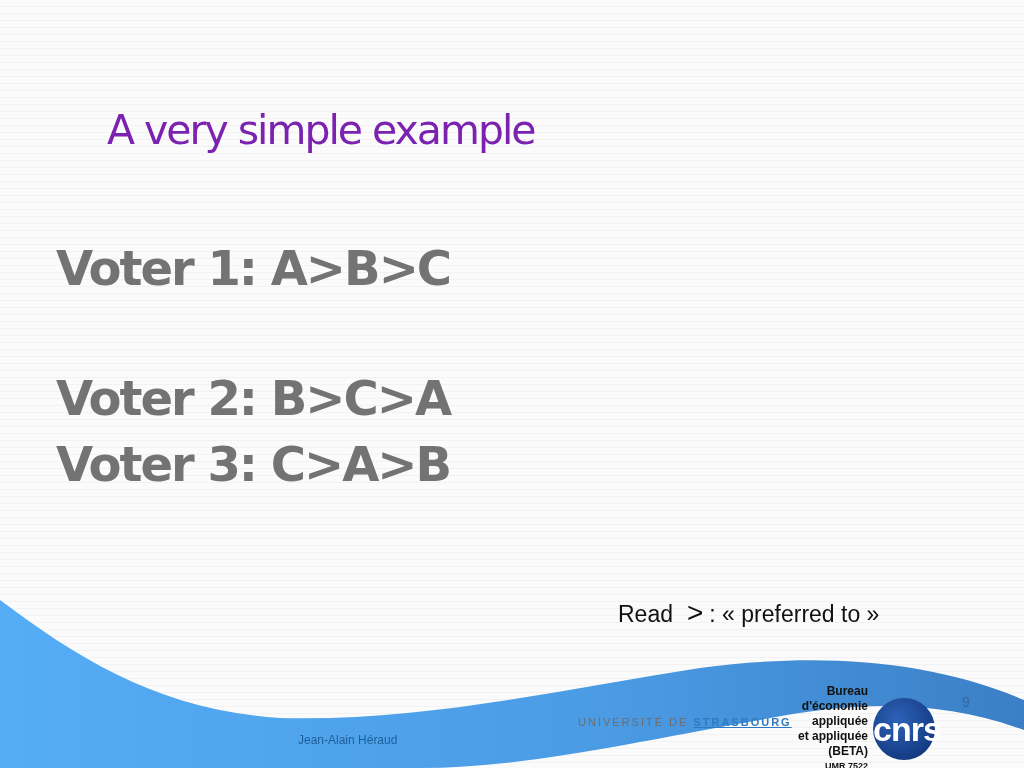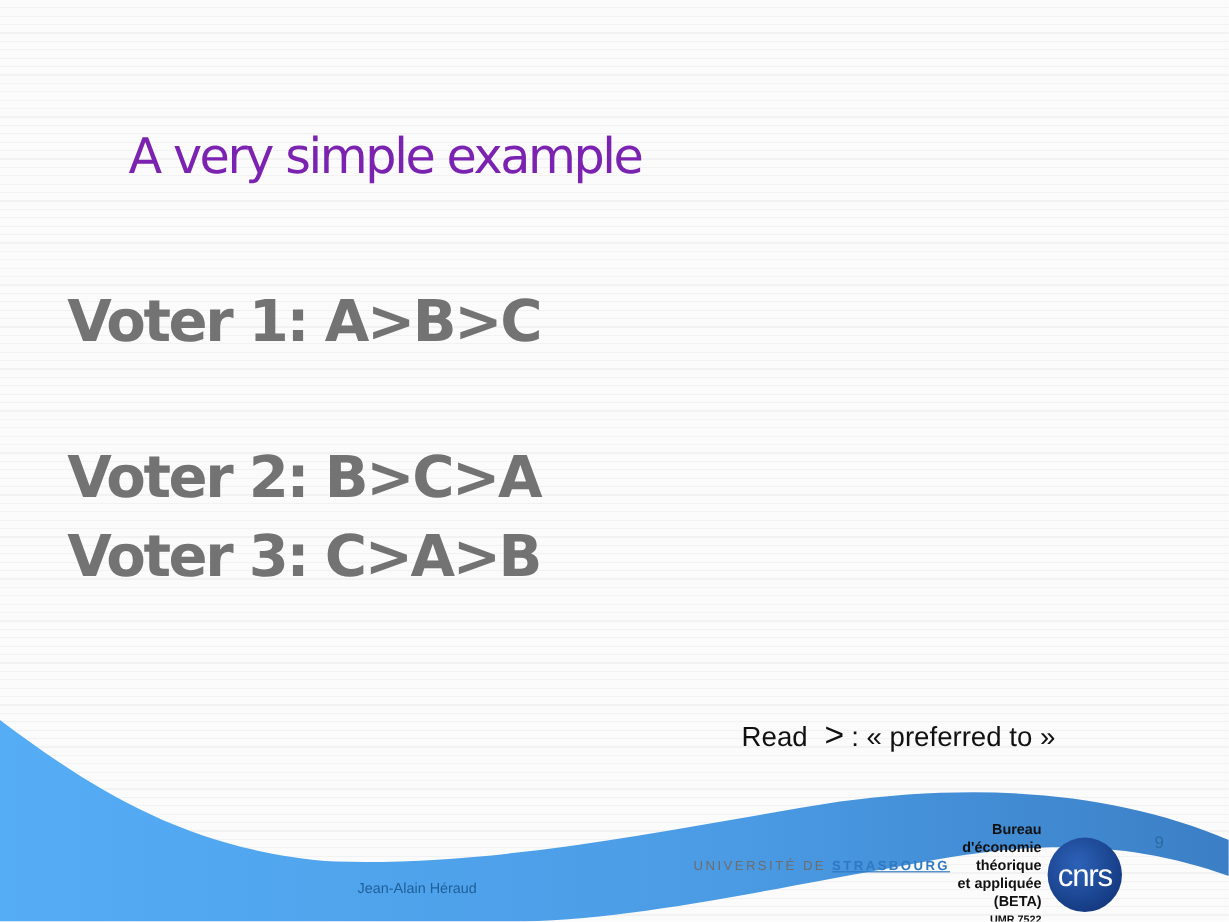--- a/index.html
+++ b/index.html
@@ -15,21 +15,21 @@
   .note .gt { font-size:28px; margin:0 6px 0 14px; }
   .footer-svg { position:absolute; left:0; top:0; }
   .author { position:absolute; left:298px; top:733px; font-size:12px; color:#1f5f9a; white-space:nowrap; }
   .pagenum { position:absolute; left:962px; top:694px; font-size:14px; color:#2e6aa0; }
   .unistra { position:absolute; left:578px; top:716px; font-size:11px; letter-spacing:2px; color:#6d6d6d; white-space:nowrap; }
   .unistra b { color:#2f79c1;text-decoration:underline; }
   .beta { position:absolute; left:790px; top:684px; width:78px; text-align:right; font-weight:bold; font-size:12px; line-height:15px; color:#111; }
   .beta .umr { font-size:9px; }
   .cnrs { position:absolute; left:873px; top:698px; width:62px; height:62px; border-radius:50%;
     background: radial-gradient(circle at 40% 35%, #2d62b8, #0c2d70); color:#fff; text-align:center;
-    line-height:62px; font-size:26px; font-weight:normal; letter-spacing:-1px; }
+    line-height:62px; font-size:34px; font-weight:bold; letter-spacing:-1px; }
 </style>
 </head>
 <body>
 
 <svg class="footer-svg" width="1024" height="768">
   <defs>
     <linearGradient id="g1" x1="0" x2="1" y1="0" y2="0">
       <stop offset="0" stop-color="#55adf5"></stop>
       <stop offset="0.6" stop-color="#4a9be4"></stop>
       <stop offset="1" stop-color="#3b7fc6"></stop>
@@ -49,21 +49,21 @@
 </div>
 
 <div class="unistra">
   <span>UNIVERSITÉ DE</span>
   <b>STRASBOURG</b>
 </div>
 
 <div class="beta">
   <div>Bureau</div>
   <div>d'économie</div>
-  <div>théorique</div>
+  <div>appliquée</div>
   <div>et appliquée</div>
   <div>(BETA)</div>
   <div class="umr">UMR 7522</div>
 </div>
 
 <div class="cnrs">cnrs</div>
 
 <div class="pagenum">9</div>
 <div class="author">Jean-Alain Héraud</div>
 

